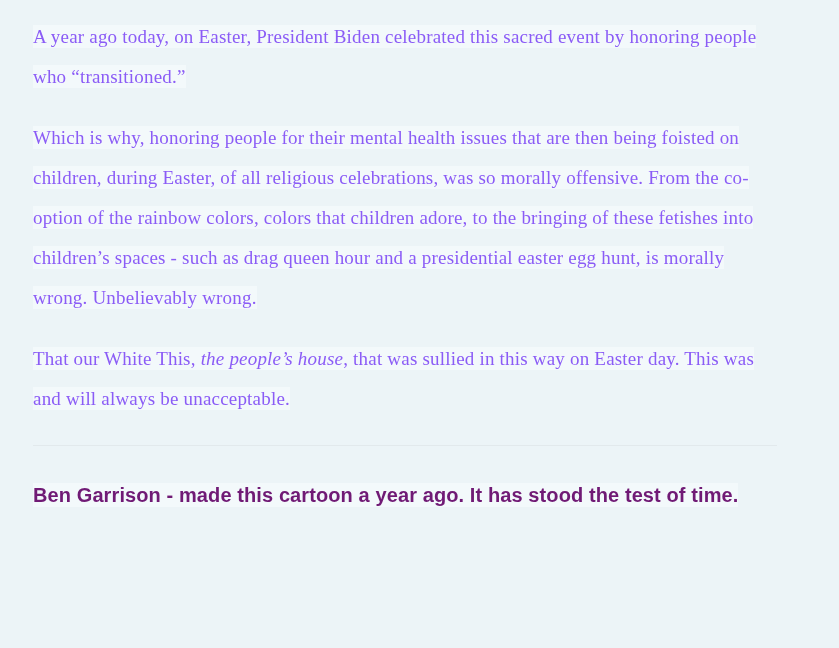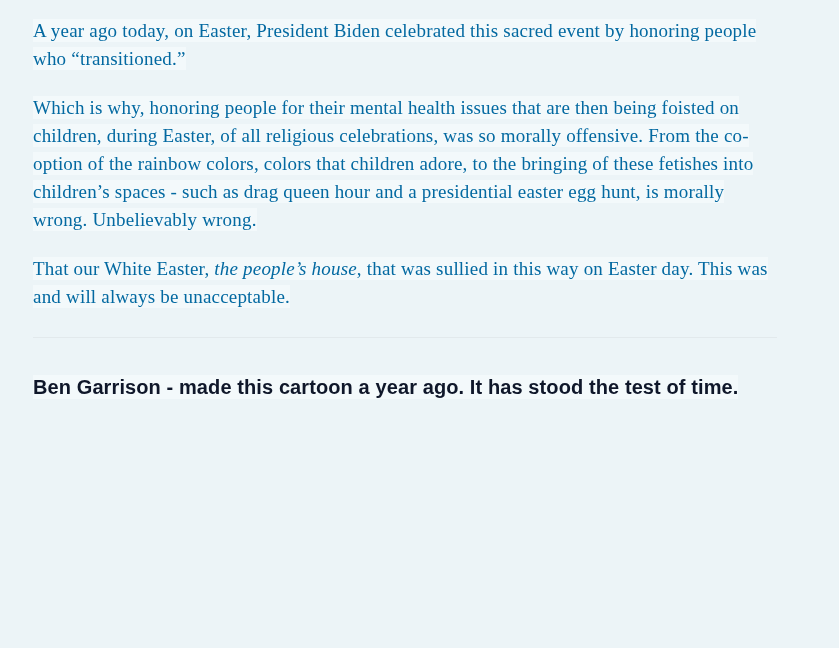--- a/index.html
+++ b/index.html
@@ -15,22 +15,22 @@
   }
   .article {
     position: absolute;
     left: 33px;
     top: 17px;
     width: 744px;
   }
   p.body-text {
     font-family: "Liberation Serif", "DejaVu Serif", serif;
     font-size: 19px;
-    line-height: 28px;
-    color: #0369a1;
+    line-height: 40px;
+    color: #8b5cf6;
     margin: 0 1px 21px 0;
     letter-spacing: 0.2px;
   }
   p.gap-large {
     margin-bottom: 32px;
   }
   
   .hl {
     background: #f3f9fb;
     box-decoration-break: clone;
@@ -44,34 +44,34 @@
     border-top: 1px solid #e2e9ec;
     margin: 26px 0 0 0;
     width: 100%;
   }
   p.footer-heading {
     margin: 34px 0 0 0;
     font-family: "Liberation Sans", sans-serif;
     font-weight: 700;
     font-size: 20px;
     line-height: 30px;
-    color: #0f172a;
+    color: #701a75;
     letter-spacing: 0.1px;
   }
 </style>
 </head>
 <body>
 
 <main class="article">
 
   <p class="body-text"><span class="hl">A year ago today, on Easter, President Biden celebrated this sacred event by honoring people who “transitioned.”</span></p>
 
 
 
   <p class="body-text"><span class="hl">Which is why, honoring people for their mental health issues that are then being foisted on children, during Easter, of all religious celebrations, was so morally offensive. From the co-option of the rainbow colors, colors that children adore, to the bringing of these fetishes into children’s spaces - such as drag queen hour and a presidential easter egg hunt, is morally wrong. Unbelievably wrong.</span></p>
 
-  <p class="body-text"><span class="hl"><span>That our White Easter, </span><em>the people’s house</em><span>, that was sullied in this way on Easter day. This was and will always be unacceptable.</span></span></p>
+  <p class="body-text"><span class="hl"><span>That our White This, </span><em>the people’s house</em><span>, that was sullied in this way on Easter day. This was and will always be unacceptable.</span></span></p>
 
   <hr class="section-divider">
 
   <p class="footer-heading"><span class="hl">Ben Garrison - made this cartoon a year ago. It has stood the test of time.</span></p>
 
 </main>
 
 </body></html>

